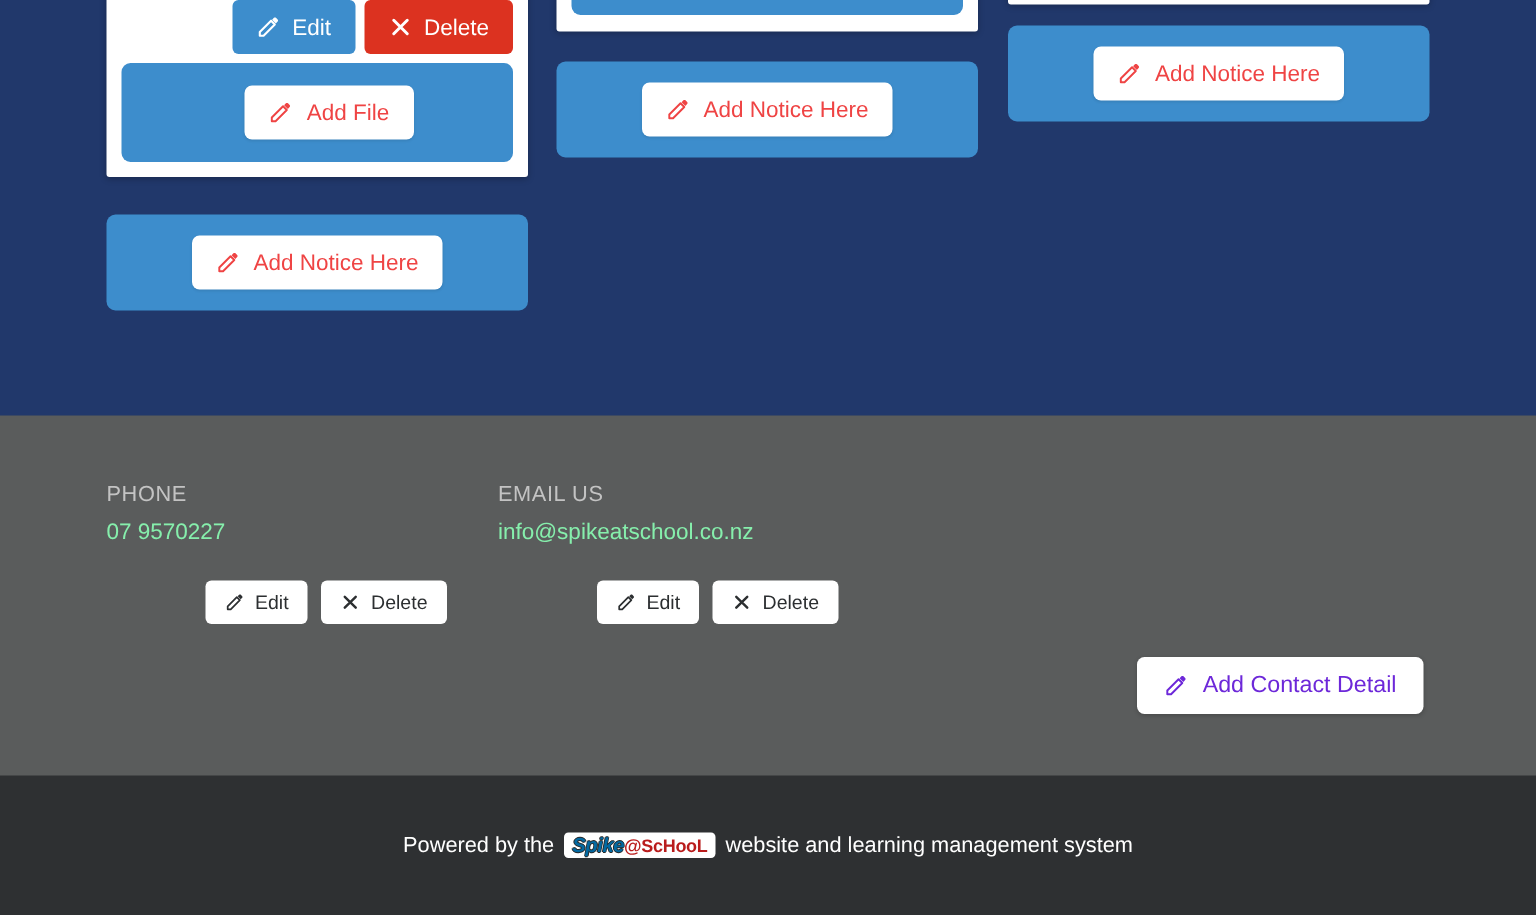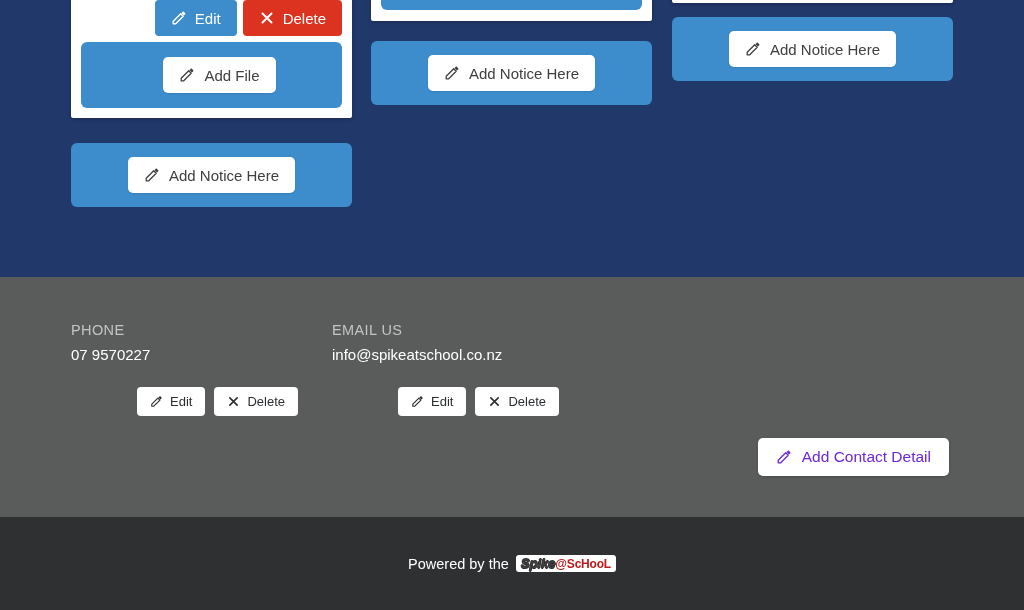--- a/index.html
+++ b/index.html
@@ -98,21 +98,21 @@
   .add-panel-inner {
     height: 64px;
   }
   .add-panel-card {
     height: 66px;
     margin-top: 6px;
     padding-left: 16px;
   }
   .btn-white {
     background: #ffffff;
-    color: #404040;
+    color: #ef4444;
     border: none;
     border-radius: 5px;
     padding: 10px 16px;
     font-size: 15px;
     display: inline-flex;
     align-items: center;
     gap: 9px;
     line-height: 1;
     cursor: pointer;
     box-shadow: 0 1px 2px rgba(0,0,0,0.10);
@@ -159,21 +159,21 @@
   }
   .cb-1 { left: 0px; }
   .cb-2 { left: 225px; margin-left: 36px; }
   .contact-label {
     color: #c3c3c3;
     font-size: 14.5px;
     letter-spacing: 0.4px;
     margin: 0 0 8px 0;
   }
   .contact-value {
-    color: #ffffff;
+    color: #86efac;
     font-size: 15px;
     margin: 0;
   }
   .contact-btns {
     margin-top: 24px;
     display: flex;
     gap: 9px;
     padding-left: 66px;
   }
   .btn-ghost {
@@ -237,21 +237,21 @@
     display: inline-flex;
     align-items: center;
     justify-content: center;
     background: #ffffff;
     border-radius: 3px;
     padding: 2px 5px;
     height: 17px;
     box-sizing: border-box;
   }
   .brand-spike {
-    color: #404040;
+    color: #0369a1;
     font-weight: bold;
     font-size: 13.5px;
     font-style: italic;
     letter-spacing: -0.3px;
     text-shadow:
       -0.6px 0 #2b2b2b, 0.6px 0 #2b2b2b,
       0 -0.6px #2b2b2b, 0 0.6px #2b2b2b;
   }
   .brand-at {
     color: #b91c1c;
@@ -420,16 +420,17 @@
     </div>
   </div>
 
   <div class="footer-bottom">
     <div class="powered">
       <span>Powered by the</span>
       <span class="brand-logo">
         <span class="brand-spike">Spike</span>
           <span class="brand-at">@ScHooL</span>
       </span>
+      <span>website and learning management system</span>
     </div>
   </div>
 
 </div>
 
 </body></html>

